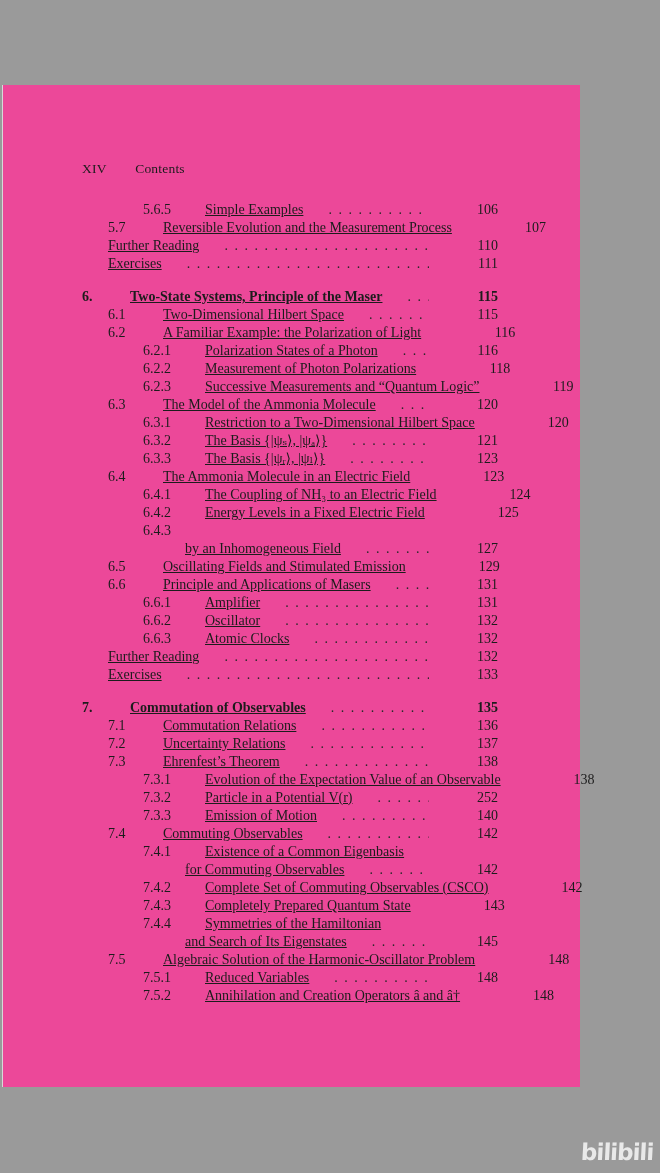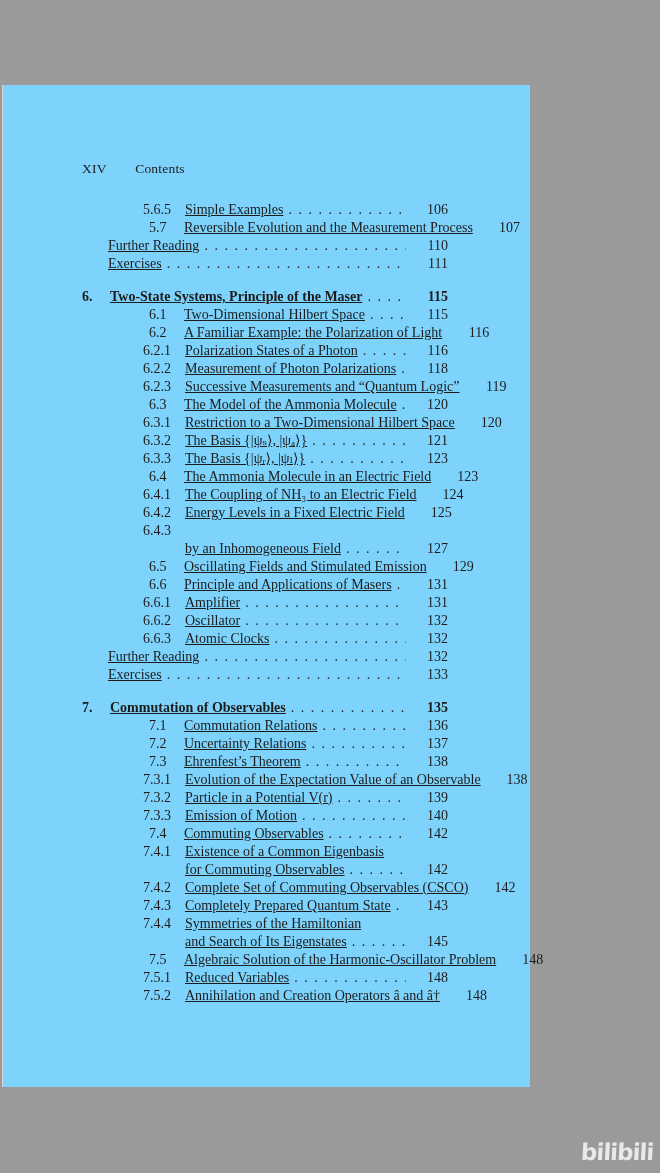--- a/index.html
+++ b/index.html
@@ -9,22 +9,22 @@
     position: relative;
     overflow: hidden;
     font-family: "Liberation Serif", "DejaVu Serif", serif;
   }
   .screen { position: absolute; inset: 0; }
 
   
   .page {
     position: absolute;
     left: 2px; top: 85px;
-    width: 528px; height: 1002px;
-    background: #7dd3fc;
+    width: 578px; height: 1002px;
+    background: #ec4899;
     color: #1c1c1c;
     box-sizing: border-box;
     padding: 75px 82px 0 80px;
   }
   .page-edge {
     position: absolute; left: 0px; top: 0; bottom: 0;
     width: 1px; background: #d8d8d8;
   }
   .page-header {
     font-size: 13.5px; line-height: 18px;
@@ -34,47 +34,48 @@
   .page-header .folio { display: inline-block; }
   .page-header .running { display: inline-block; margin-left: 25px; }
 
   
   .toc { font-size: 14px; line-height: 18px; }
   .toc-row {
     display: flex;
     align-items: baseline;
     white-space: nowrap;
     height: 18px;
+    gap: 20px;
   }
   .toc-row .num   { flex: none; }
   .toc-row .title { flex: none; text-decoration: underline; }
   .toc-row .leader {
     flex: 1 1 auto;
     overflow: hidden;
     min-width: 0;
     height: 18px;
     margin-left: 5px;
     font-weight: normal;
   }
   .toc-row .leader::after {
     content: ". . . . . . . . . . . . . . . . . . . . . . . . . . . . . . . . . . . . . . . . . . . . . . . . . . . . . . . . . . . . . . . . . . . . . . . .";
     letter-spacing: 1.5px;
     color: #2a2a2a;
   }
   .toc-row .pg {
     flex: none;
     min-width: 27px;
     text-align: right;
-    margin-left: 15px;
+    margin-left: 22px;
   }
   
   .lvl-chapter          { font-weight: bold; }
   .lvl-chapter .num     { width: 28px; }
   .lvl-section          { padding-left: 26px; }
-  .lvl-section .num     { width: 35px; margin-left: 41px; }
+  .lvl-section .num     { width: 35px; }
   .lvl-plain            { padding-left: 26px; }
   .lvl-subsection       { padding-left: 61px; }
   .lvl-subsection .num  { width: 42px; }
   .lvl-cont             { padding-left: 103px; }
   .num:empty            { display: none; }
   .gap-before           { margin-top: 15px; }
 
   
   .watermark {
     position: absolute;
@@ -324,21 +325,21 @@
           <span class="num">7.3.1</span>
           <span class="title">Evolution of the Expectation Value of an Observable</span>
           <span class="leader"></span>
           <span class="pg">138</span>
         </div>
 
         <div class="toc-row lvl-subsection">
           <span class="num">7.3.2</span>
           <span class="title">Particle in a Potential V(r)</span>
           <span class="leader"></span>
-          <span class="pg">139</span>
+          <span class="pg">252</span>
         </div>
 
         <div class="toc-row lvl-subsection">
           <span class="num">7.3.3</span>
           <span class="title">Emission of Motion</span>
           <span class="leader"></span>
           <span class="pg">140</span>
         </div>
 
         <div class="toc-row lvl-section">

